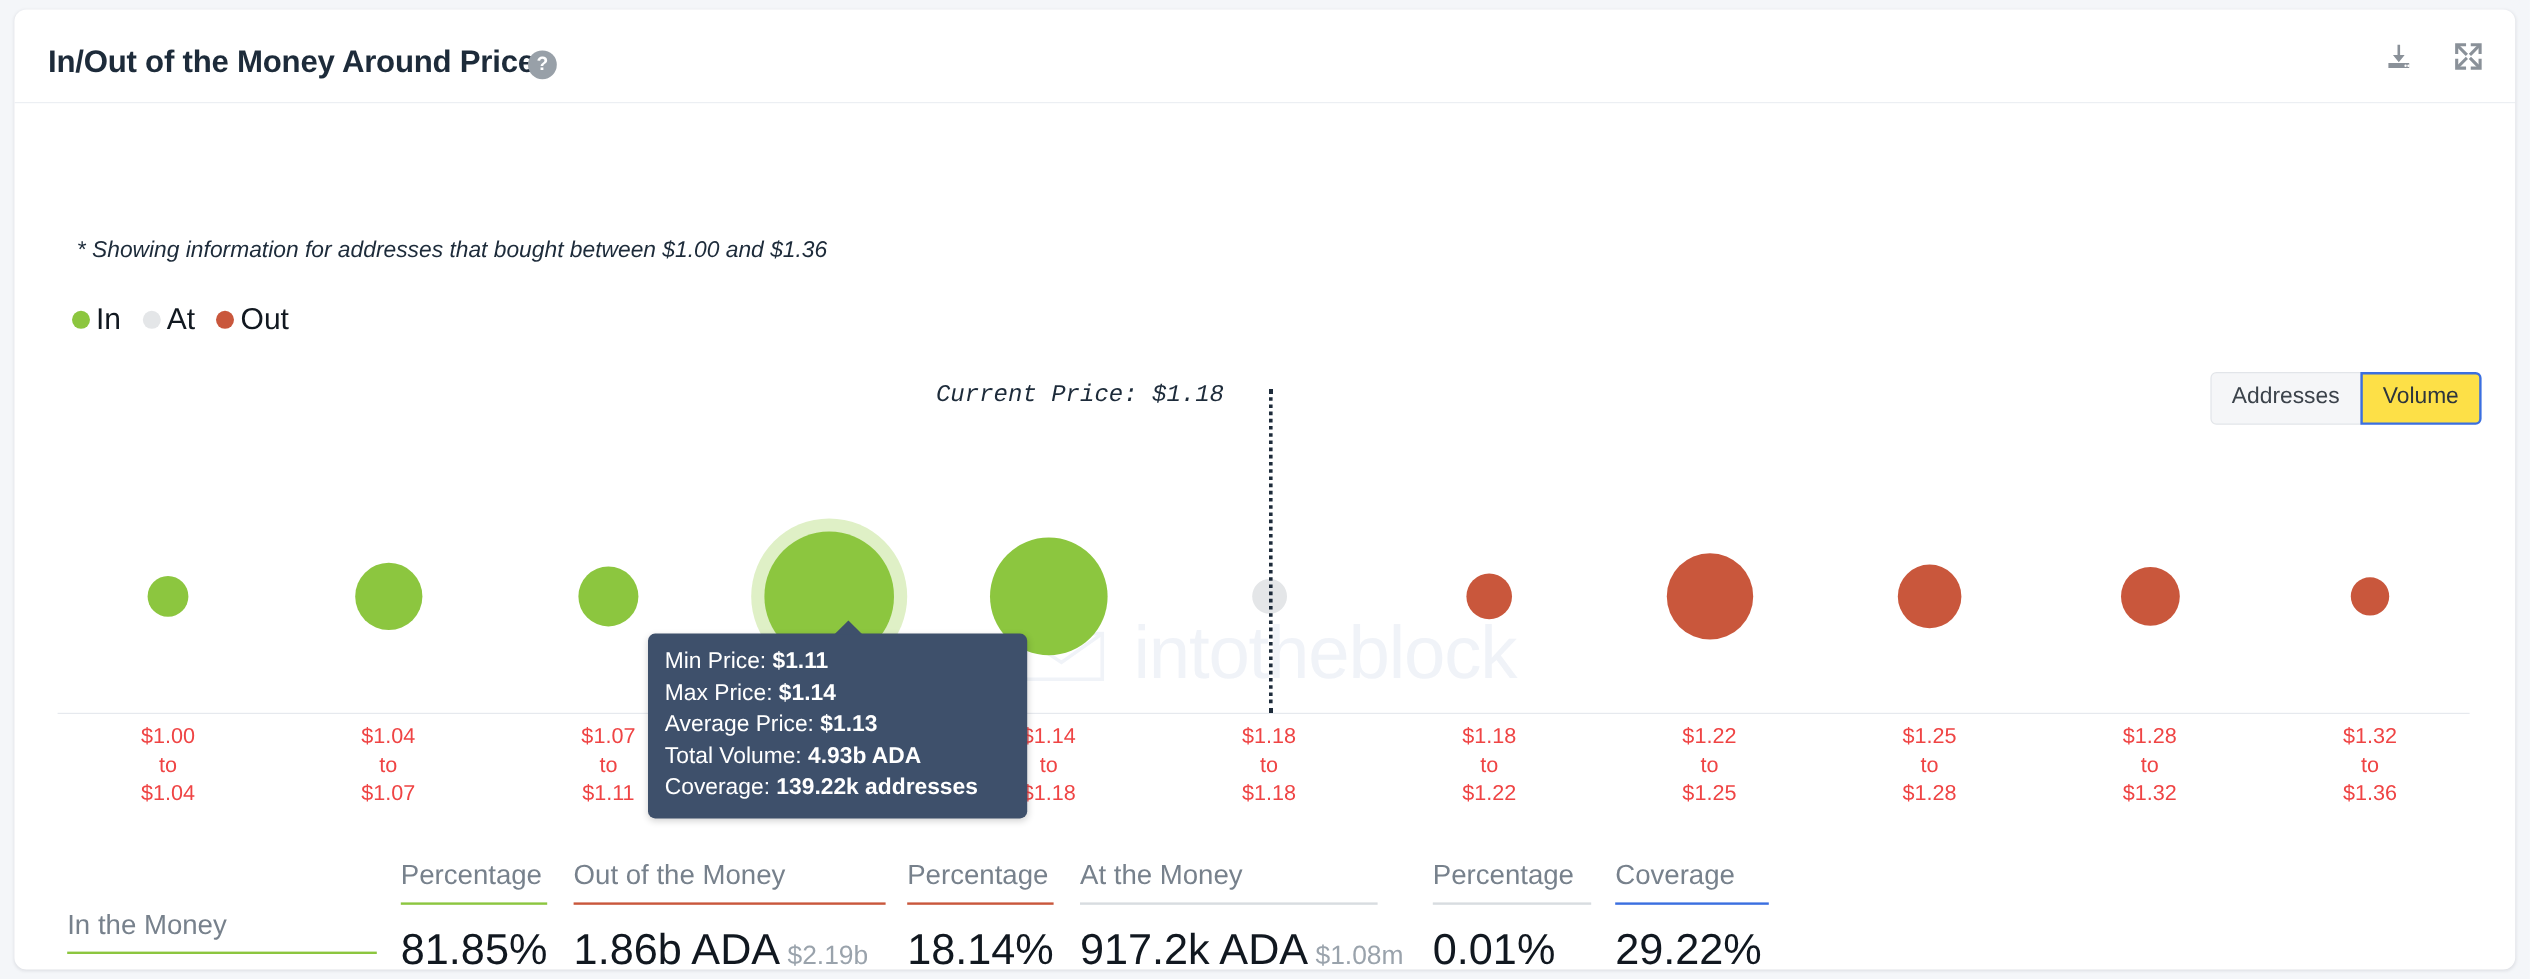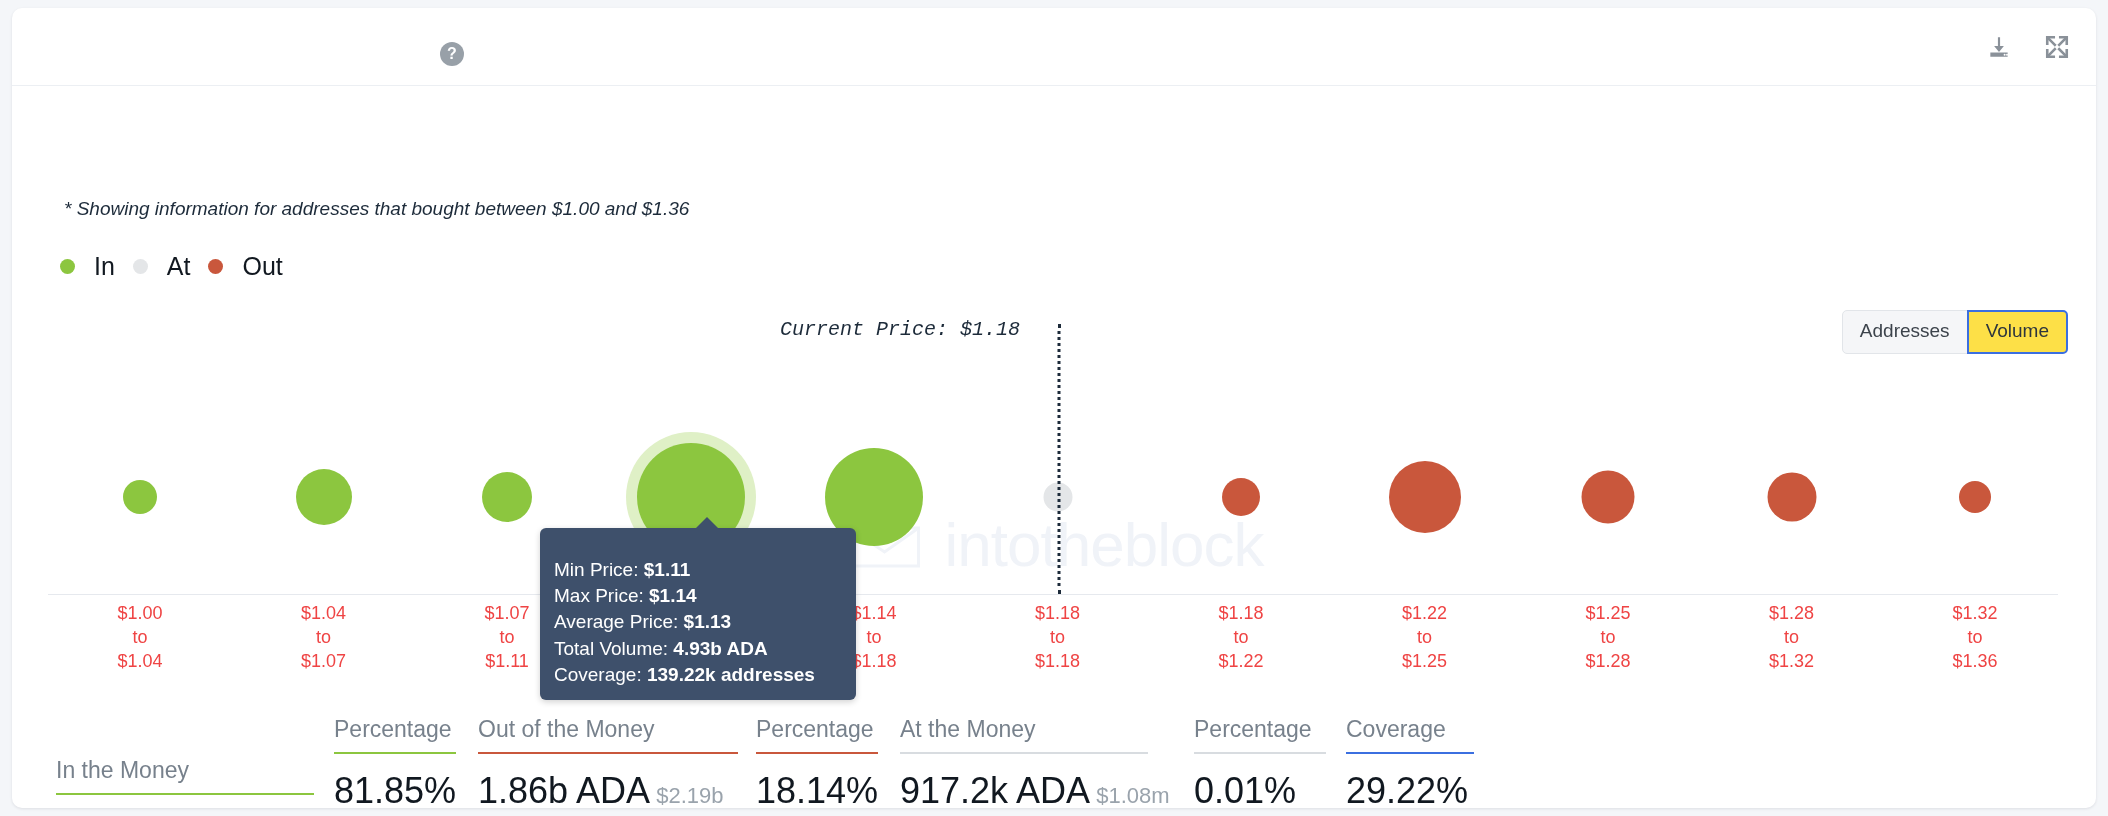--- a/index.html
+++ b/index.html
@@ -84,21 +84,21 @@
   }
 
   .legend {
     position: absolute;
     left: 48px;
     top: 168px;
     display: flex;
     align-items: center;
     gap: 18px;
   }
-  .legend-item { display: flex; align-items: center; gap: 19px; }
+  .legend-item { display: flex; align-items: center; gap: 5px; }
   .legend-dot { width: 15px; height: 15px; border-radius: 50%; display: block; }
   .legend-label { font-size: 25px; color: #111820; line-height: 1; }
 
   .toggle-group {
     position: absolute;
     right: 28px;
     top: 224px;
     display: flex;
   }
   .toggle-btn {
@@ -198,21 +198,21 @@
   }
 
   
   .tooltip {
     position: absolute;
     left: 528px;
     top: 442px;
     width: 316px;
     background: #3e506b;
     border-radius: 6px;
-    padding: 29px 14px 12px;
+    padding: 11px 14px 12px;
     color: #ffffff;
     font-size: 19px;
     line-height: 1.38;
     z-index: 30;
     box-shadow: 0 2px 6px rgba(0,0,0,.18);
   }
   .tooltip .arrow {
     position: absolute;
     top: -11px;
     left: 155px;
@@ -250,20 +250,21 @@
     font-size: 22px;
     color: #9aa3ac;
   }
 </style>
 </head>
 <body>
 
 <div class="card">
 
   <div class="card-header">
+    <div class="card-title">In/Out of the Money Around Price</div>
     <div class="help-icon">?</div>
 
     <div class="header-actions">
       <div class="hdr-btn">
         <svg width="26" height="26" viewBox="0 0 24 24" fill="currentColor">
           <path d="M11 3h2v8h3.5L12 16.5 7.5 11H11V3z"></path>
           <path d="M4 17h16v4H4z"></path>
           <circle cx="17.2" cy="19.2" r="0.9" fill="#fff"></circle>
           <circle cx="19.4" cy="19.2" r="0.9" fill="#fff"></circle>
         </svg>

